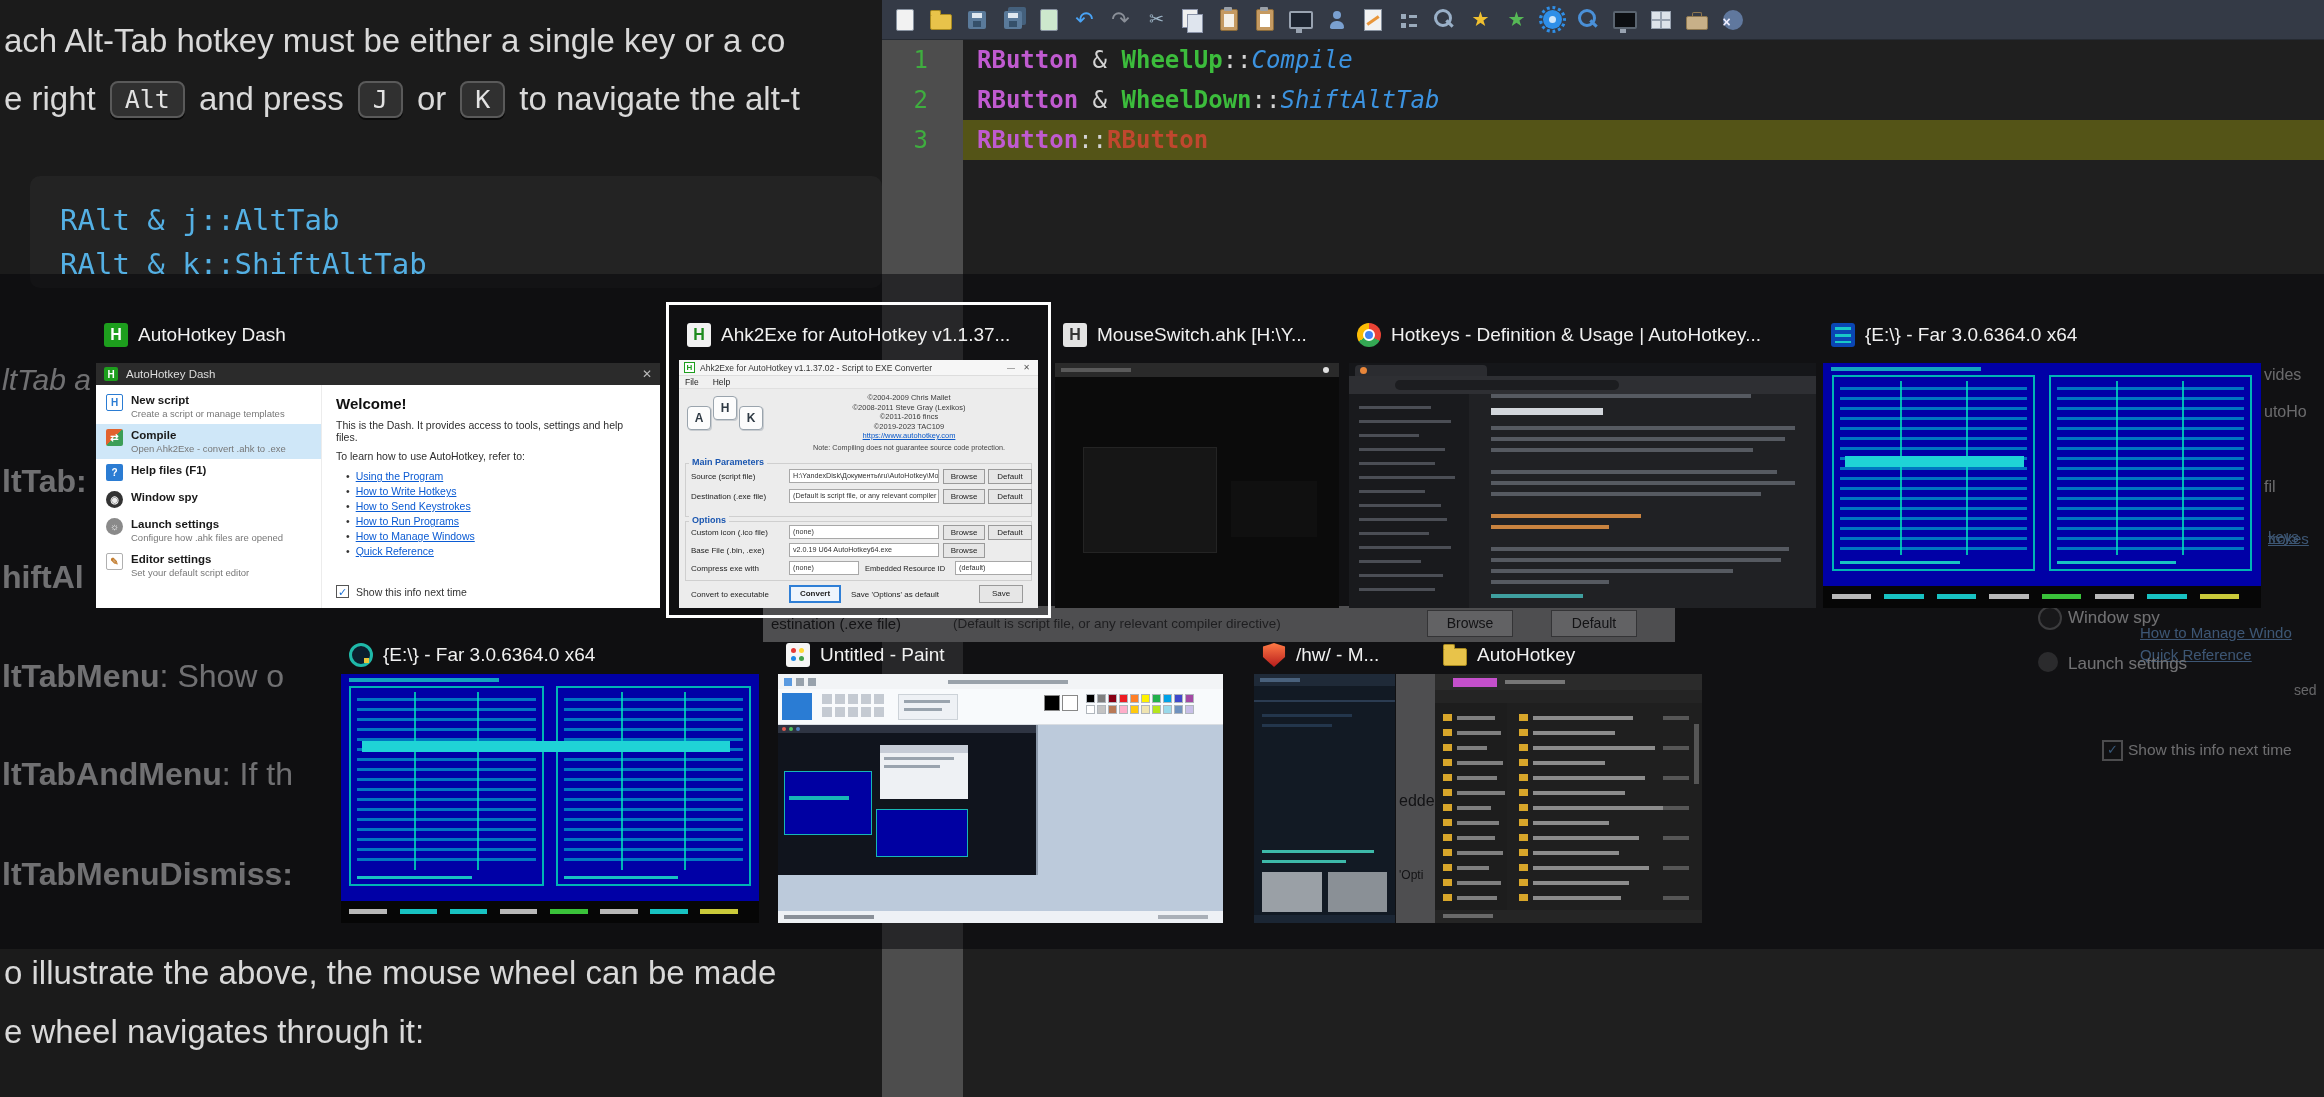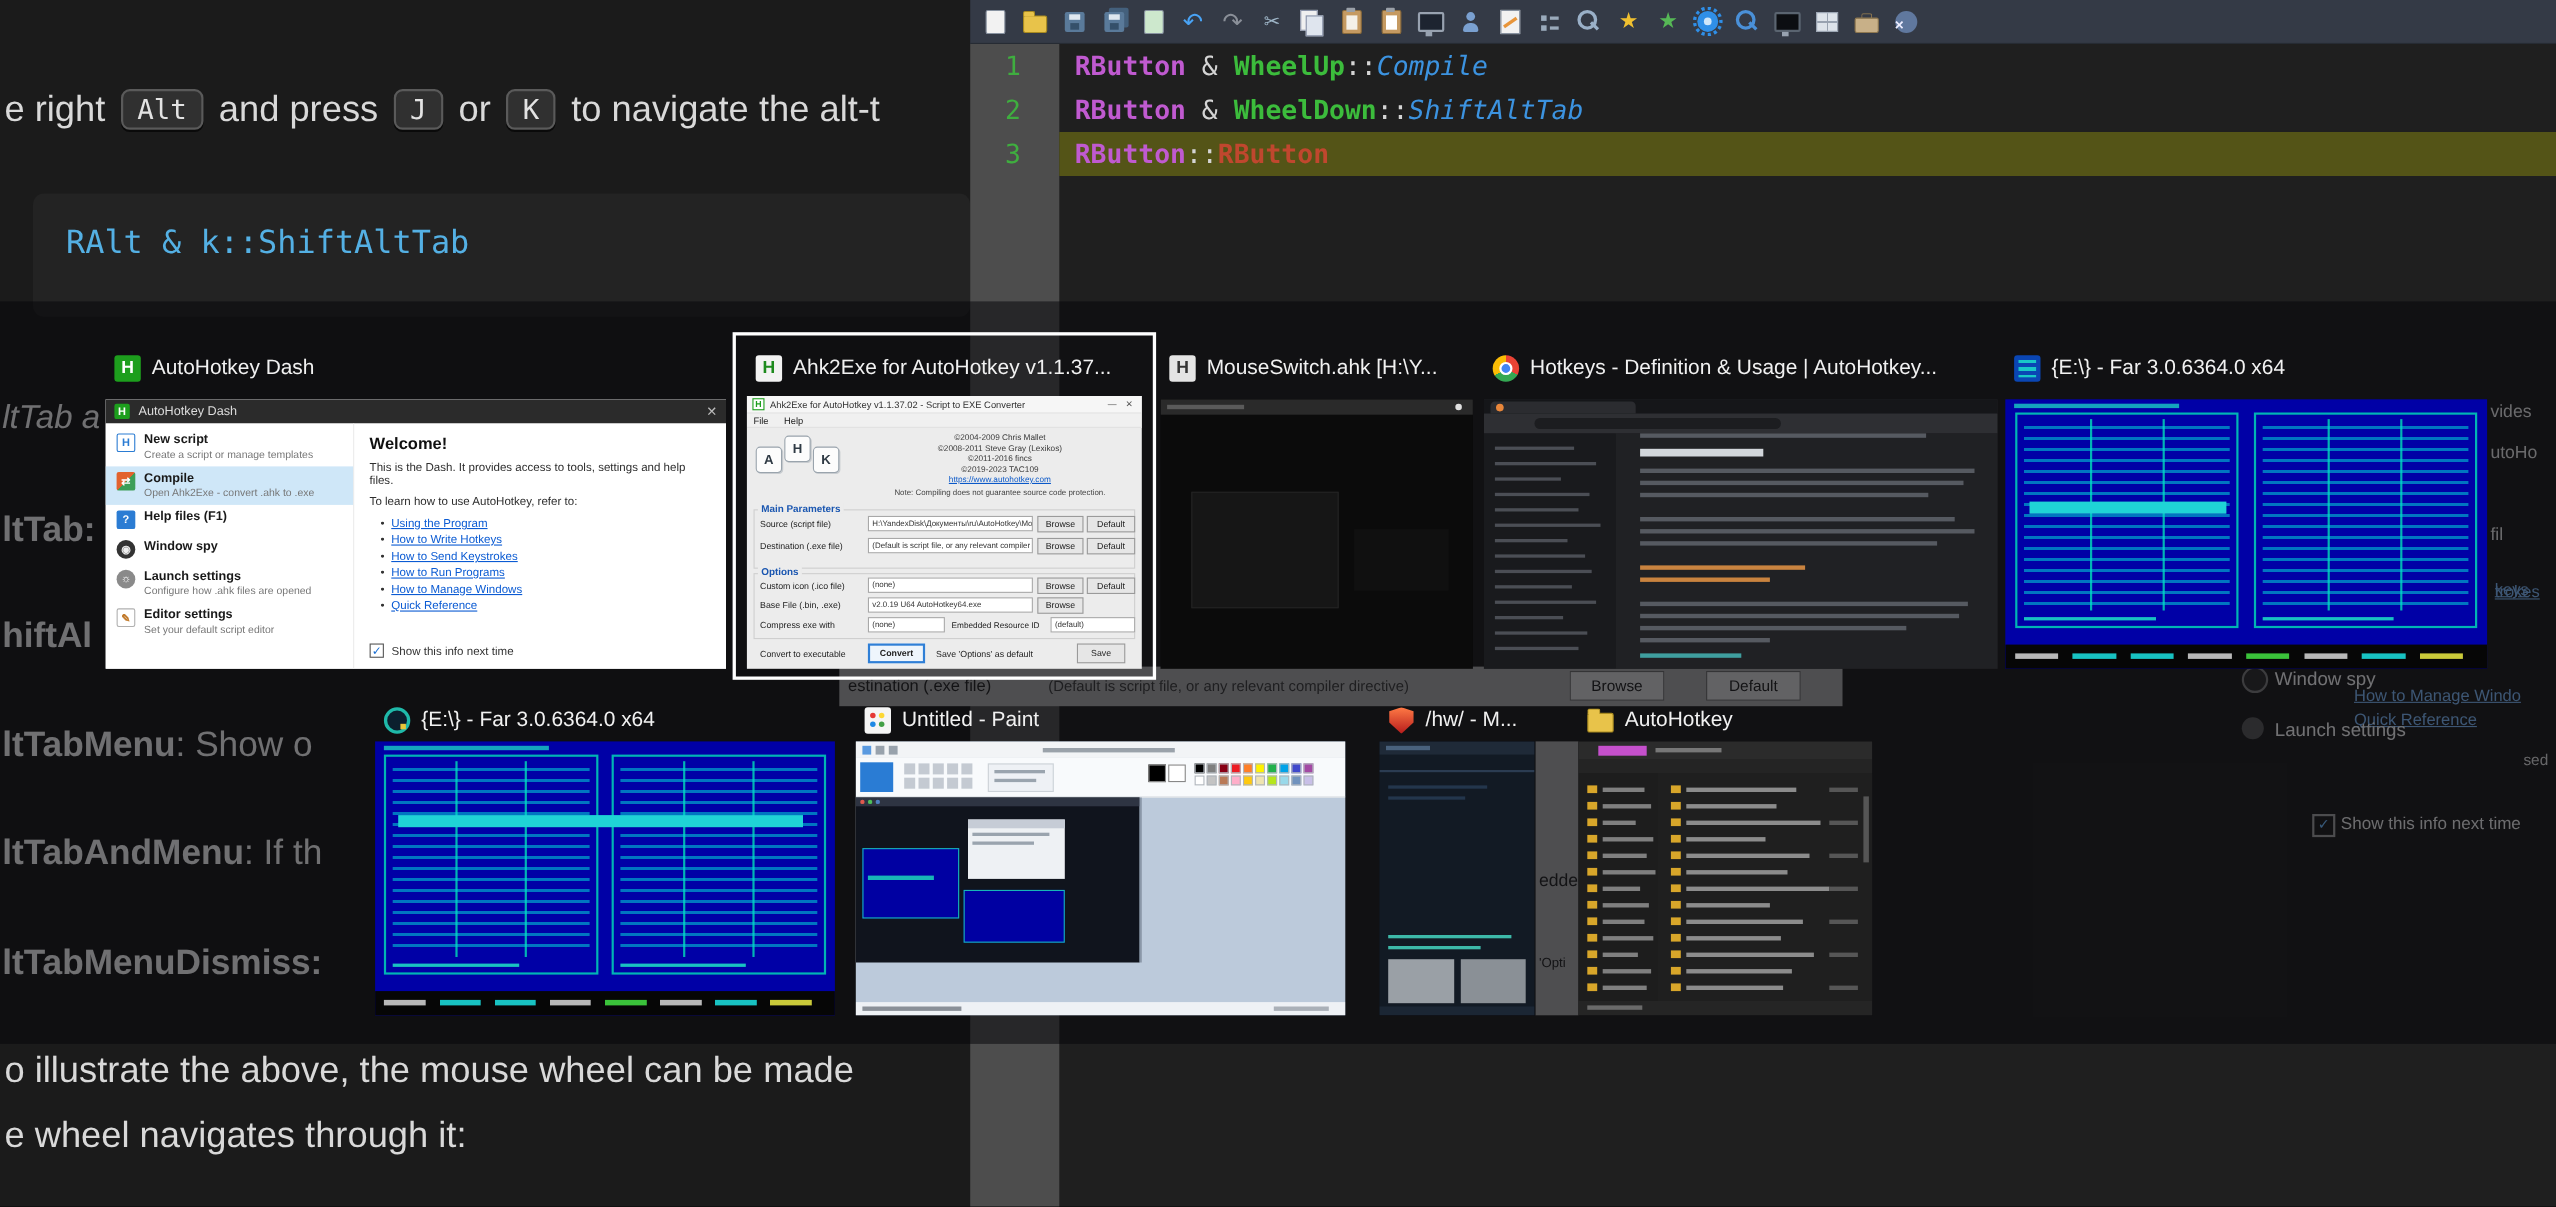--- a/index.html
+++ b/index.html
@@ -174,30 +174,32 @@
   .a2-save{height:18px;line-height:16px}
   
   .dec{position:absolute}
 </style>
 </head>
 <body>
 
 <div class="stage">
 
   <div class="docs">
+    <div class="bigtext" style="left:4px;top:22px">ach Alt-Tab hotkey must be either a single key or a co</div>
     <div class="bigtext p2row" style="left:4px;top:80px">
       <span>e right</span>
       <kbd>Alt</kbd>
       <span>and press</span>
       <kbd>J</kbd>
       <span>or</span>
       <kbd>K</kbd>
       <span>to navigate the alt-t</span>
     </div>
     <div class="codeblock">
+      <div>RAlt &amp; j::AltTab</div>
       <div>RAlt &amp; k::ShiftAltTab</div>
     </div>
     <div class="dfrag it" style="top:363px">ltTab a</div>
     <div class="dfrag" style="top:463px;font-weight:bold">ltTab:</div>
     <div class="dfrag" style="top:559px;font-weight:bold">hiftAl</div>
     <div class="dfrag" style="top:756px"><b>ltTabAndMenu</b><span class="rest">: If th</span></div>
     <div class="dfrag" style="top:658px"><b>ltTabMenu</b><span class="rest">: Show o</span></div>
     <div class="dfrag" style="top:856px"><b>ltTabMenuDismiss:</b></div>
     <div class="bigtext" style="left:4px;top:954px">o illustrate the above, the mouse wheel can be made</div>
     <div class="bigtext" style="left:4px;top:1013px">e wheel navigates through it:</div>

